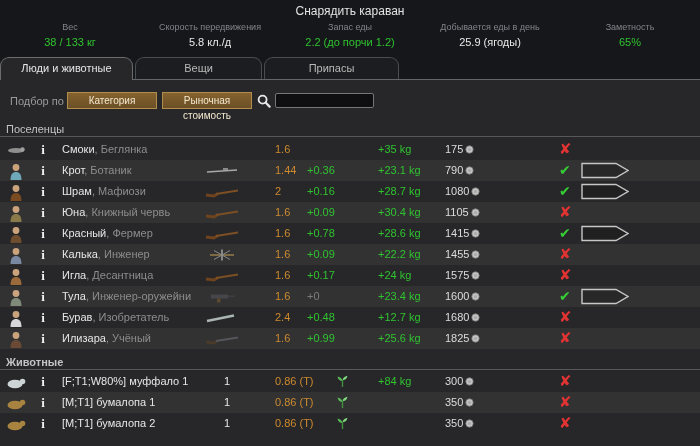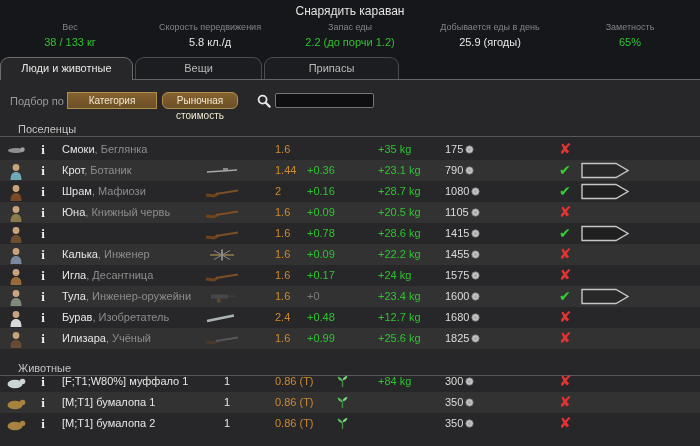--- a/index.html
+++ b/index.html
@@ -25,31 +25,31 @@
   .tab.active{background:#272729;height:23px;color:#e6e6e6;border-color:#6a6c6e;z-index:3;}
 
   .panel{position:absolute;top:79px;left:0;width:700px;height:367px;
     box-sizing:border-box;background:#272729;border-top:1px solid #636568;}
 
   .filter-label{position:absolute;top:15px;left:10px;font-size:11px;color:#9a9a9a;}
   .filter-btn{position:absolute;top:12px;height:17px;box-sizing:border-box;
     background:linear-gradient(#85622f,#6b4f26);border:1px solid #b08d4d;
     color:#f3e9cf;font-size:10px;text-align:center;line-height:15px;cursor:pointer;margin-left:10px;}
   .btn-cat{left:57px;width:90px;}
-  .btn-mkt{left:152px;width:76px;border-radius:6px;}
+  .btn-mkt{left:152px;width:90px;}
   .search-icon{position:absolute;top:14px;left:257px;}
   .search-input{position:absolute;top:13px;left:275px;width:99px;height:15px;
     box-sizing:border-box;background:#0f0f11;border:1px solid #767676;
     border-radius:2px;color:#e8e8e8;font-size:10px;padding:0 3px;outline:none;}
 
   .sec-head{position:absolute;left:0;width:700px;height:14px;box-sizing:border-box;
-    border-bottom:1px solid #57585a;padding-left:18px;
+    border-bottom:1px solid #57585a;padding-left:6px;
     font-size:11px;color:#c3c3c3;}
   .sec-people{top:43px;}
-  .sec-animals{top:282px;}
+  .sec-animals{top:276px;font-weight:bold;}
 
   .row{position:absolute;left:0;width:700px;height:21px;}
   .row.alt{background:rgba(255,255,255,0.05);}
   .c{position:absolute;top:0;height:21px;line-height:21px;font-size:11px;white-space:nowrap;}
   .pawn{left:4px;width:24px;text-align:center;}
   .pawn svg,.wpn svg{vertical-align:middle;}
   .info{left:36px;width:14px;text-align:center;color:#f2f2f2;
     font-family:"Liberation Serif",serif;font-weight:bold;font-size:13px;cursor:pointer;}
   .nm{left:62px;width:143px;overflow:hidden;color:#e6e6e6;}
   .nm .role{color:#8d8d8d;}
@@ -181,33 +181,34 @@
           <path d="M2.5 17 C2.5 11 4.8 9 8 9 C11.2 9 13.5 11 13.5 17 Z" fill="#8a7a4a"></path>
         </svg></span>
       <span class="c info">i</span>
       <span class="c nm">Юна<span class="role">, Книжный червь</span></span>
       <span class="c wpn"><svg width="36" height="14" viewBox="0 0 36 14">
           <path d="M2 10 L10 11 L14 8.5" stroke="#6e431d" stroke-width="3" fill="none"></path>
           <path d="M12 9 L34 5.5" stroke="#7c4f24" stroke-width="1.8" fill="none"></path>
         </svg></span>
       <span class="c consume">1.6</span>
       <span class="c bonus">+0.09</span>
-      <span class="c carry">+20.5 kg</span>
+      <span class="c carry">+30.4 kg</span>
       <span class="c val">1105<svg width="9" height="9" style="margin-left:2px">
           <circle cx="4.5" cy="4.5" r="3.7" fill="#c2c2c2" stroke="#7a7a7a" stroke-width="0.8"></circle>
           <circle cx="4.5" cy="4.5" r="1.5" fill="#a9a9a9"></circle>
         </svg></span>
       <span class="c status no">✘</span>
     </div>
     <div class="row" style="top: 143px;">
       <span class="c pawn"><svg width="16" height="17">
           <circle cx="8" cy="4.5" r="3.4" fill="#caa37c"></circle>
           <path d="M2.5 17 C2.5 11 4.8 9 8 9 C11.2 9 13.5 11 13.5 17 Z" fill="#6e4e2e"></path>
         </svg></span>
       <span class="c info">i</span>
+      <span class="c nm">Красный<span class="role">, Фермер</span></span>
       <span class="c wpn"><svg width="36" height="14" viewBox="0 0 36 14">
           <path d="M2 10 L10 11 L14 8.5" stroke="#6e431d" stroke-width="3" fill="none"></path>
           <path d="M12 9 L34 5.5" stroke="#7c4f24" stroke-width="1.8" fill="none"></path>
         </svg></span>
       <span class="c consume">1.6</span>
       <span class="c bonus">+0.78</span>
       <span class="c carry">+28.6 kg</span>
       <span class="c val">1415<svg width="9" height="9" style="margin-left:2px">
           <circle cx="4.5" cy="4.5" r="3.7" fill="#c2c2c2" stroke="#7a7a7a" stroke-width="0.8"></circle>
           <circle cx="4.5" cy="4.5" r="1.5" fill="#a9a9a9"></circle>

